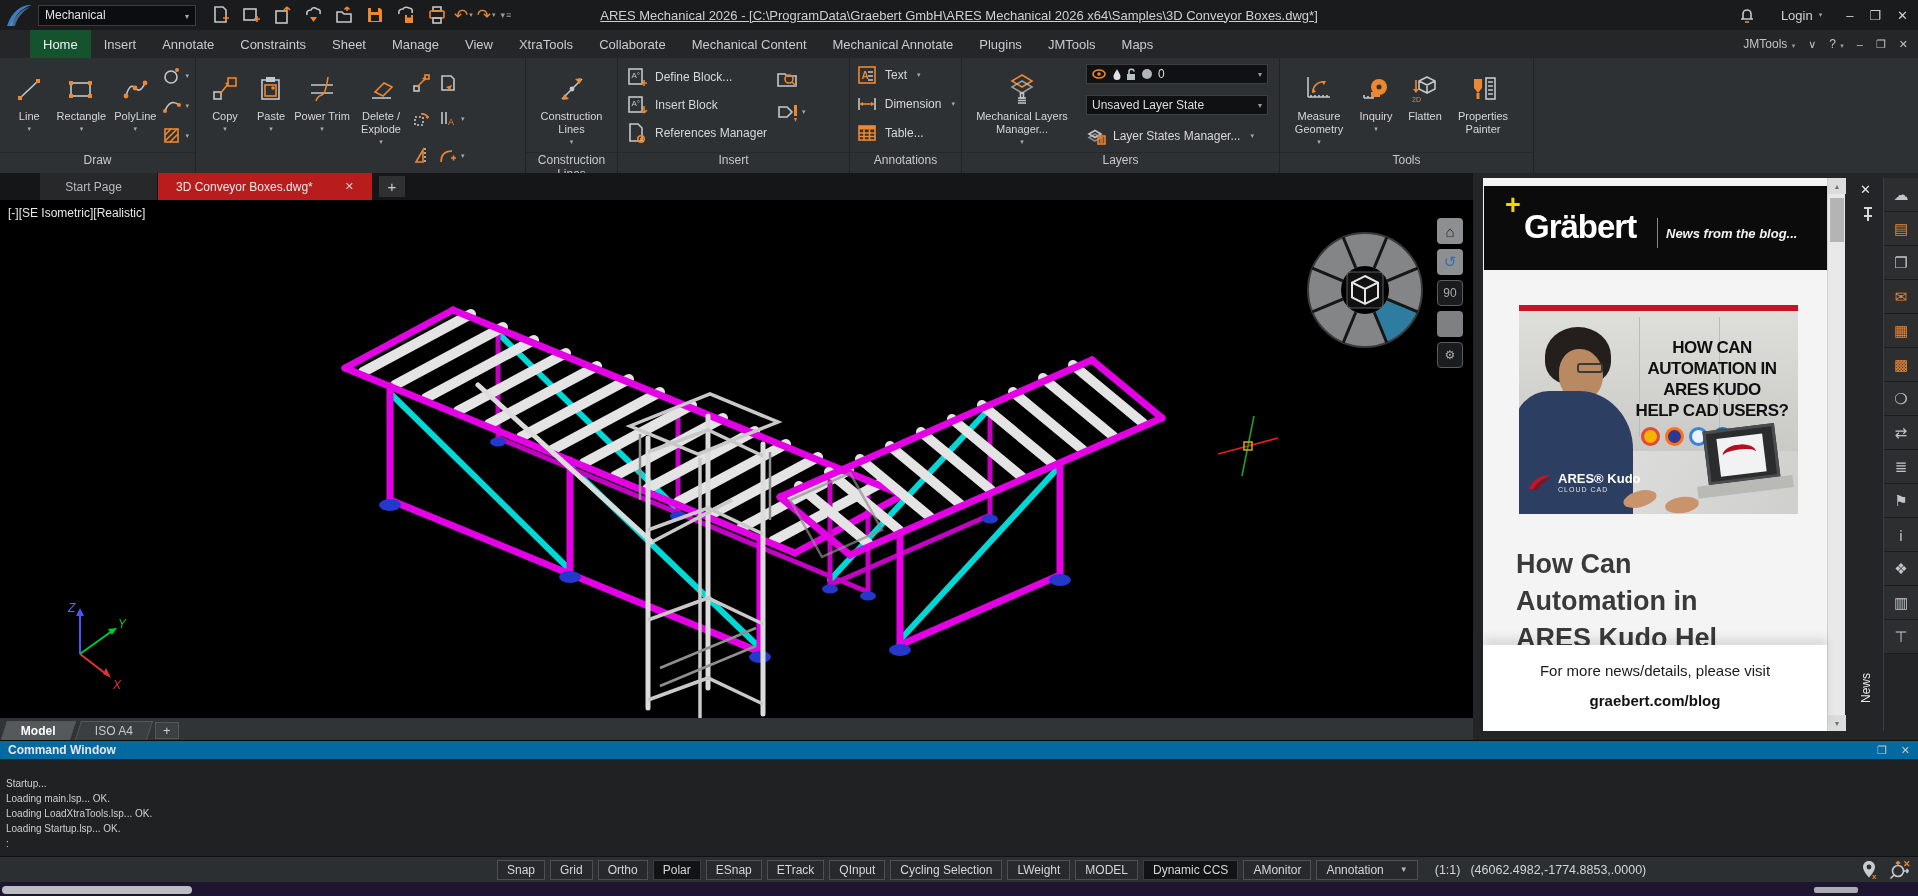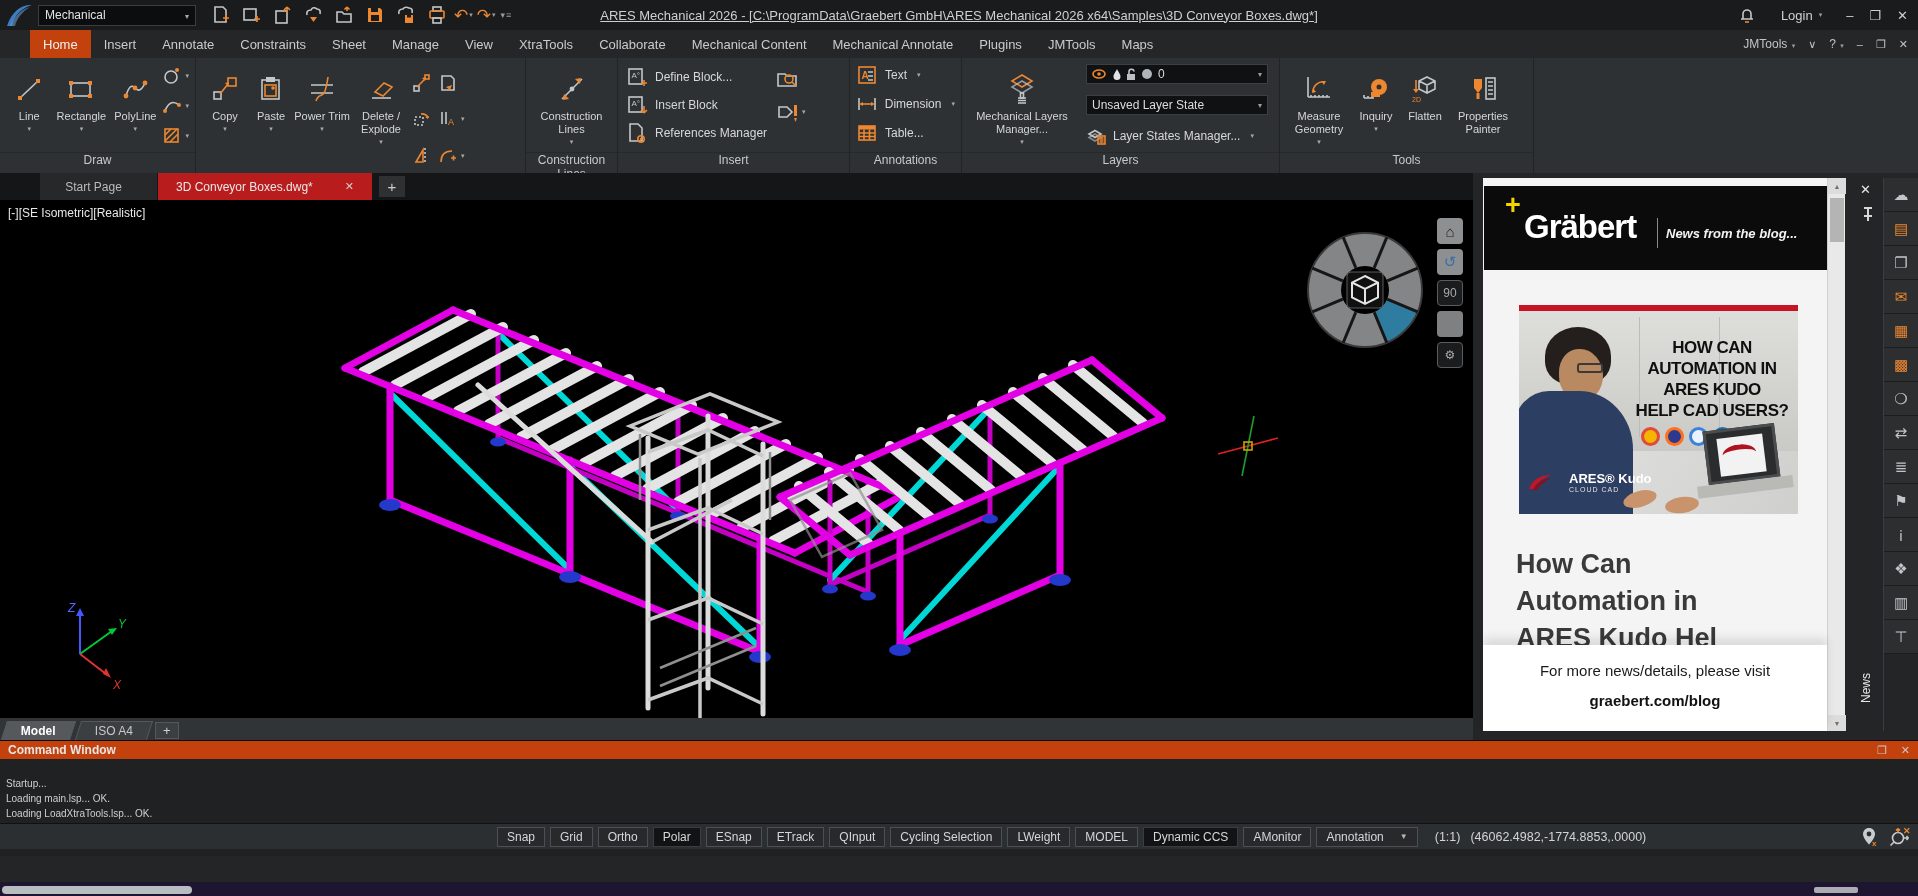--- a/index.html
+++ b/index.html
@@ -23,21 +23,21 @@
     pointer-events:none;text-decoration:underline; }
   .tb-right { margin-left:auto; display:flex; align-items:center; gap:24px; padding-right:10px; z-index:2; }
   .login { display:flex; align-items:center; gap:5px; font-size:13px; color:#d0d0d0; }
   .winbtns { display:flex; align-items:center; gap:16px; font-size:13px; color:#cfcfcf; }
 
   
   .menubar { position:absolute; left:0; top:30px; width:1918px; height:28px; background:#242628;
     display:flex; align-items:stretch; }
   .menu-tabs { display:flex; margin-left:30px; }
   .menu-tab { padding:0 13px; display:flex; align-items:center; font-size:13px; color:#c9cbcd; }
-  .menu-tab.active { background:#c2410c; color:#f0f0f0; }
+  .menu-tab.active { background:#14532d; color:#f0f0f0; }
   .mb-right { margin-left:auto; display:flex; align-items:center; gap:13px; padding-right:10px;
     font-size:12px; color:#c4c4c4; }
   .mb-right .small { font-size:11px; }
 
   
   .ribbon { position:absolute; left:0; top:58px; width:1918px; height:115px; background:#2e3133;
     display:flex; }
   .rpanel { height:115px; border-right:1px solid #212325; display:flex; flex-direction:column; }
   .rpanel-body { flex:1; display:flex; padding:4px 6px 0 6px; }
   .rpanel-label { height:21px; text-align:center; font-size:12px; color:#c6c8ca; border-top:1px solid #26282a; }
@@ -116,21 +116,21 @@
   .browser-row { position:absolute; left:122px; top:122px; display:flex; gap:5px; }
   .bdot { width:19px; height:19px; border-radius:50%; }
   .laptop { position:absolute; left:176px; top:122px; width:96px; height:80px; transform:rotate(-7deg); }
   .laptop-screen { position:absolute; left:12px; top:0; width:72px; height:54px; background:#2a2c2e;
     border:3px solid #4a4c4e; }
   .laptop-draw { position:absolute; left:10px; top:6px; width:46px; height:38px; background:#f2f2f2; }
   .laptop-arc { position:absolute; left:4px; top:8px; width:34px; height:20px;
     border-top:5px solid #b01020; border-radius:50%; }
   .laptop-base { position:absolute; left:0; top:54px; width:96px; height:12px; background:#b9b9b6; }
   .hand { position:absolute; width:34px; height:16px; background:#c9946c; border-radius:50%; }
-  .kudo-logo { position:absolute; left:8px; top:166px; display:flex; align-items:center; gap:16px; }
+  .kudo-logo { position:absolute; left:8px; top:166px; display:flex; align-items:center; gap:5px; }
   .kudo-text .k1 { color:#fff; font-size:13px; font-weight:bold; }
   .kudo-text .k2 { color:#e0e0e0; font-size:7px; letter-spacing:1px; }
   .article-title { position:absolute; left:33px; top:368px; }
   .art-line { font-size:27px; line-height:37px; font-weight:bold; color:#3a3a3a; }
   .news-footer { position:absolute; left:0; right:18px; top:467px; bottom:0; background:#ffffff;
     box-shadow:0 -7px 9px rgba(0,0,0,0.10); text-align:center; z-index:3; }
   .nf-text { margin-top:17px; font-size:15px; color:#1a1a1a; }
   .nf-link { margin-top:13px; font-size:15px; font-weight:bold; color:#111; }
   .gutter { position:absolute; left:380px; top:5px; width:30px; height:553px; }
   .gut-close { position:absolute; left:7px; top:4px; color:#e8e8e8; font-size:13px; }
@@ -151,28 +151,28 @@
     background:#3c3f41; transform:skewX(-18deg); margin-right:5px; border:1px solid #55585a;
     border-bottom:none; }
   .mtab > span { transform:skewX(18deg); }
   .mtab.active { background:#56595c; color:#ffffff; font-weight:bold; }
   .mtab-add { height:17px; width:24px; background:#3c3f41; border:1px solid #55585a; color:#d0d0d0;
     display:flex; align-items:center; justify-content:center; font-size:13px; margin-bottom:1px; }
 
   
   .cmdwin { position:absolute; left:0; top:740px; width:1918px; height:116px; background:#1f2123;
     border-top:1px solid #0c0d0e; }
-  .cmd-header { height:18px; background:#c2410c; display:flex; align-items:center; padding:0 8px; }
+  .cmd-header { height:18px; background:#0369a1; display:flex; align-items:center; padding:0 8px; }
   .cmd-title { font-size:12px; font-weight:bold; color:#e6e6e6; }
   .cmd-hbtns { margin-left:auto; display:flex; gap:14px; color:#c8c8c8; font-size:11px; }
   .cmd-body { padding:17px 0 0 6px; }
   .cmd-line { font-size:10px; line-height:15px; color:#cfcfcf; }
 
   
-  .statusbar { position:absolute; left:0; top:823px; width:1918px; height:26px; background:#2c2f31;
+  .statusbar { position:absolute; left:0; top:856px; width:1918px; height:26px; background:#2c2f31;
     border-top:1px solid #111; display:flex; align-items:center; padding-left:497px; }
   .sb-btn { margin-right:5px; padding:2px 9px; font-size:12px; color:#d4d6d8; background:#28292b;
     border:1px solid #4d5053; white-space:nowrap; }
   .sb-btn.active { background:#121314; border-color:#3a3c3e; }
   .sb-drop { margin-right:5px; padding:2px 9px; font-size:12px; color:#d4d6d8; background:#28292b;
     border:1px solid #4d5053; display:flex; align-items:center; gap:16px; }
   .sb-drop .dda { font-size:8px; color:#b8b8b8; }
   .sb-scale { margin-left:12px; font-size:12.5px; color:#d2d4d6; }
   .sb-coords { margin-left:10px; font-size:12.5px; color:#d2d4d6; }
   .sb-right { margin-left:auto; display:flex; align-items:center; gap:10px; padding-right:8px; }

